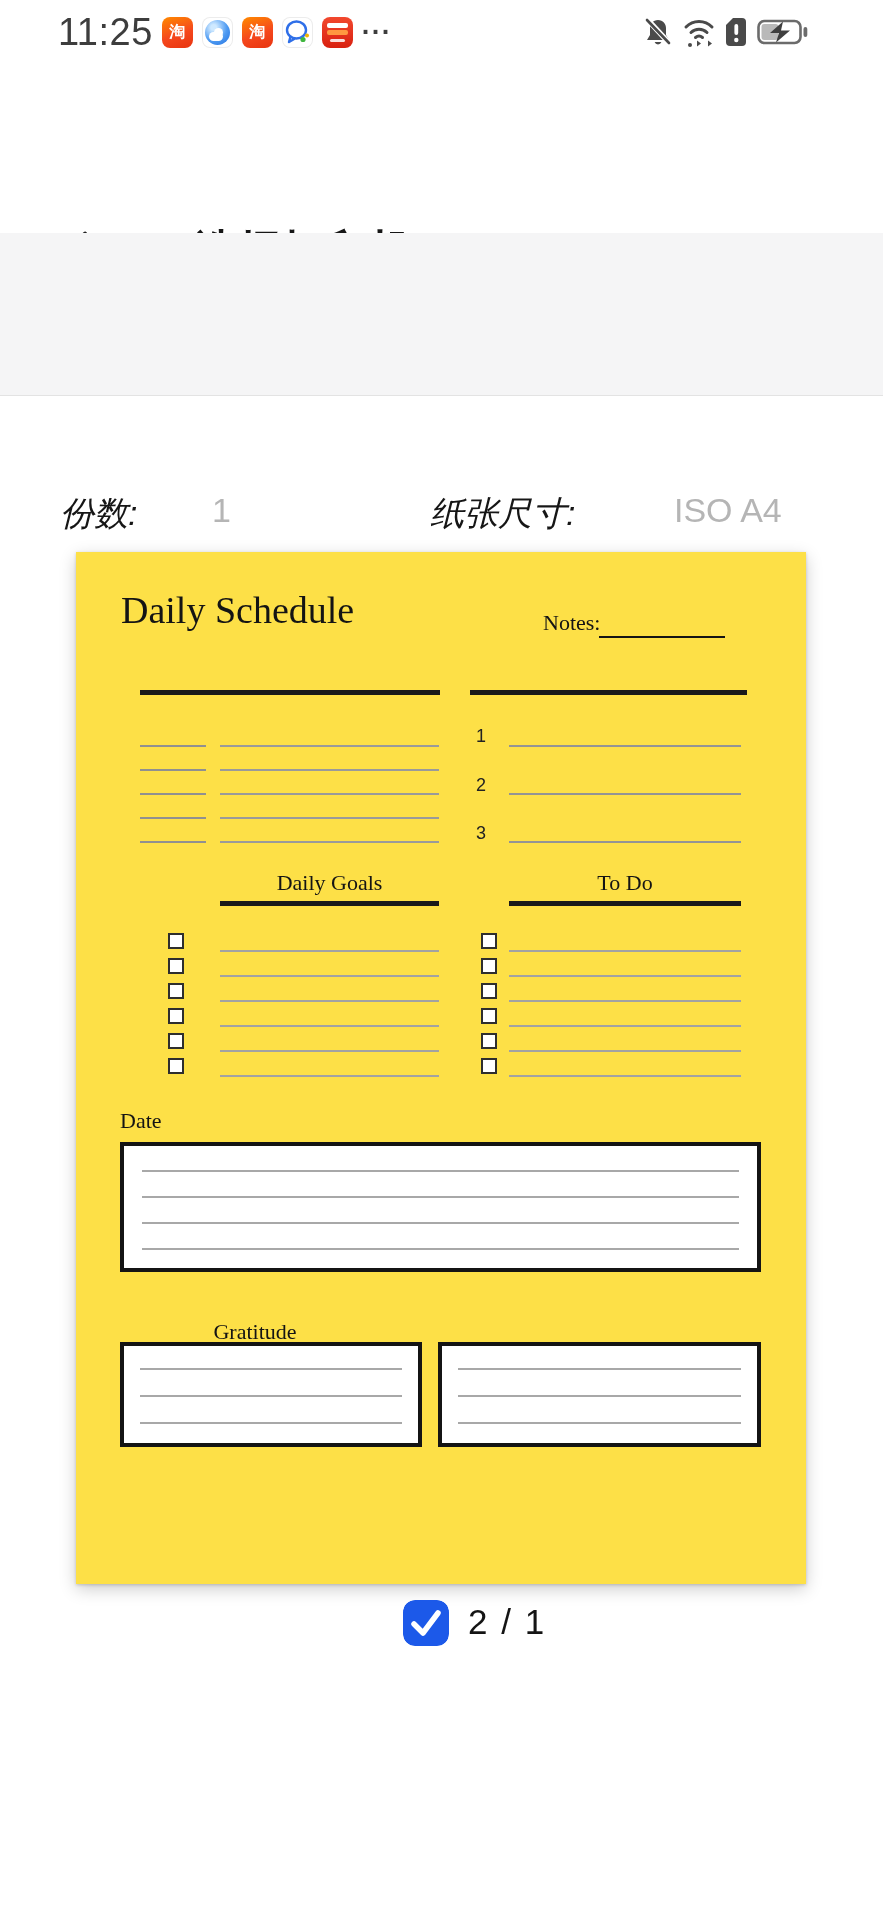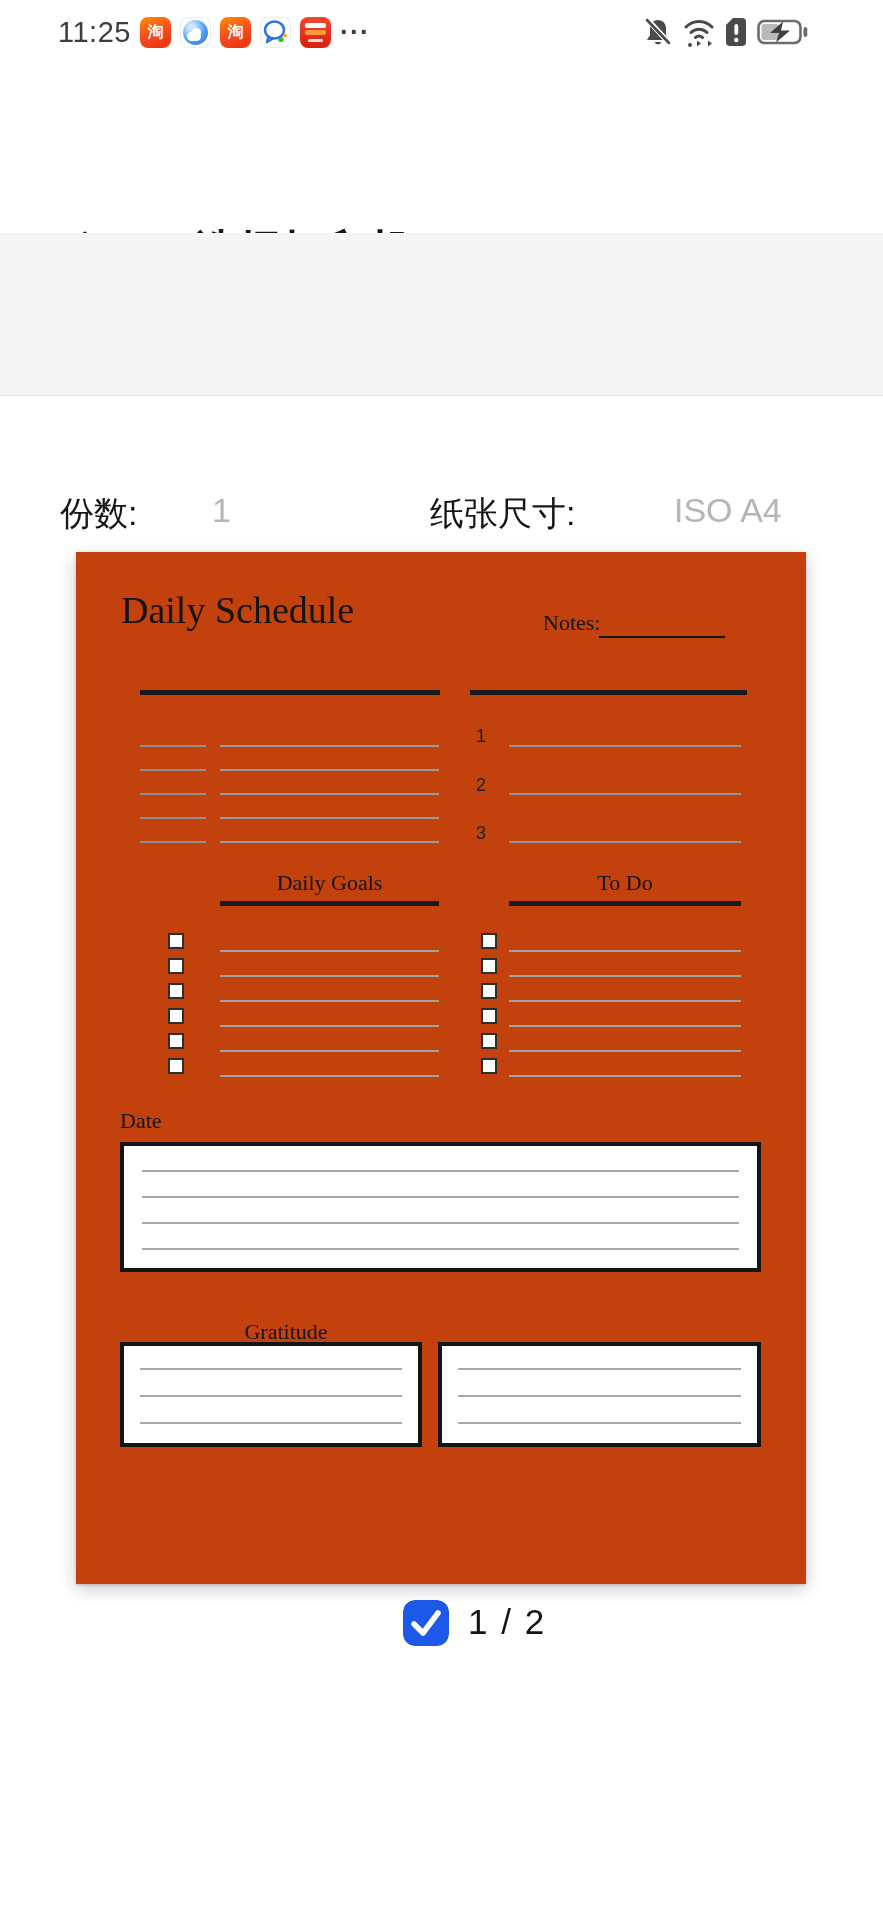--- a/index.html
+++ b/index.html
@@ -3,21 +3,21 @@
 <meta charset="utf-8">
 <style>
   * { margin:0; padding:0; box-sizing:border-box; }
   html,body { background:#ffffff; }
   body { font-family:"Liberation Sans", sans-serif; }
   .screen { position:relative; width:883px; height:1917px; background:#ffffff; overflow:hidden; margin:0 auto; }
 
   
   .status-bar { position:absolute; top:0; left:0; width:883px; height:56px;
     display:flex; align-items:center; padding:8px 75px 0 58px; }
-  .time { font-size:29px; color:#3d3d3d; letter-spacing:0.5px; }
+  .time { font-size:38px; color:#3d3d3d; letter-spacing:0.5px; }
   .app-icon { width:31px; height:31px; border-radius:8px; margin-left:9px; position:relative; overflow:hidden; flex:0 0 auto; }
   .icon-taobao { background:linear-gradient(160deg,#ff8a00 0%,#f5481d 55%,#e8340f 100%);
     display:flex; align-items:center; justify-content:center; color:#fff; font-size:16px; font-weight:700; }
   .icon-browser { background:#fff; box-shadow:inset 0 0 0 1px #ececec; }
   .icon-browser .orb { position:absolute; left:3px; top:3px; width:25px; height:25px; border-radius:50%;
     background:radial-gradient(circle at 35% 30%, #cfe9ff 12%, #4f9bf2 55%, #1f6fe0 100%); }
   .icon-browser .cloud { position:absolute; left:7px; top:15px; width:14px; height:9px; border-radius:8px; background:#ffffff; }
   .icon-browser .cloud2 { position:absolute; left:12px; top:11px; width:9px; height:9px; border-radius:50%; background:#ffffff; }
   .icon-chat { background:#fff; box-shadow:inset 0 0 0 1px #ececec; }
   .icon-news { background:linear-gradient(180deg,#f2482e,#d8200f); }
@@ -30,30 +30,30 @@
   
   .app-header { position:absolute; top:100px; left:0; width:883px; height:100px; }
   .back-btn { position:absolute; left:58px; top:124px; width:50px; height:50px; cursor:pointer; }
   .page-title { position:absolute; left:194px; top:122px; font-size:43px; font-weight:700; color:#161616; letter-spacing:1px; cursor:pointer; }
   .title-caret { position:absolute; left:431px; top:143px; width:0; height:0;
     border-left:14px solid transparent; border-right:14px solid transparent; border-top:17px solid #a6a6a6; }
 
   
   .settings-band { position:absolute; top:233px; left:0; width:883px; height:163px;
     background:#f5f5f6; border-bottom:1px solid #e3e3e3; }
-  .set-label { position:absolute; top:258px; font-size:34px; color:#161616; }
+  .set-label { position:absolute; top:258px; font-size:34px; color:#161616;font-style:italic; }
   .set-value { position:absolute; top:258px; font-size:34px; color:#b5b5b5; cursor:pointer; }
   .copies-label { left:60px; }
   .copies-value { left:212px; }
   .paper-label  { left:430px; }
   .paper-value  { left:674px; }
   .band-chevron { position:absolute; left:413px; top:330px; width:56px; height:32px; cursor:pointer; }
 
   
-  .paper { position:absolute; left:76px; top:552px; width:730px; height:1032px; background:#c2410c;
+  .paper { position:absolute; left:76px; top:552px; width:730px; height:1032px; background:#fde047;
     box-shadow:0 1px 3px rgba(0,0,0,.18), 0 5px 16px rgba(0,0,0,.20);
     font-family:"Liberation Serif", serif; color:#141414; }
   .paper * { position:absolute; }
   .doc-title { left:45px; top:36px; font-size:38px; }
   .date-label { left:467px; top:58px; font-size:22px; }
   .date-line { left:523px; top:84px; width:126px; height:0; border-top:2px solid #141414; }
   .sec-head { font-size:22px; text-align:center; }
   .appt-head { left:64px; top:101px; width:300px; }
   .prio-head { left:394px; top:101px; width:277px; }
   .rule { height:5px; background:#1a1a1a; }
@@ -70,21 +70,21 @@
   .todo-rule { left:433px; top:349px; width:232px; }
   .cb { width:16px; height:16px; border:2px solid #2e2e2e; background:#fff; }
   .cb-l { left:92px; } .cb-r { left:405px; }
   .cbln { height:0; border-top:2px solid #a2a2a2; }
   .cbln-l { left:144px; width:219px; } .cbln-r { left:433px; width:232px; }
   .notes-label { left:44px; top:556px; font-size:22px; }
   .frame { border:4px solid #141414; background:#fff; }
   .notes-box { left:44px; top:590px; width:641px; height:130px; }
   .frame .fl { position:absolute; height:0; border-top:2px solid #a8a8a8; }
   .notes-box .fl { left:18px; right:18px; }
-  .grat-label { left:59px; top:767px; width:302px; }
+  .grat-label { left:28px; top:767px; width:302px; }
   .refl-label { left:362px; top:767px; width:323px; }
   .grat-box { left:44px; top:790px; width:302px; height:105px; }
   .refl-box { left:362px; top:790px; width:323px; height:105px; }
   .grat-box .fl, .refl-box .fl { left:16px; right:16px; }
 
   
   .page-check { position:absolute; left:403px; top:1600px; width:46px; height:46px; border-radius:12px; cursor:pointer; }
   .page-label { position:absolute; left:468px; top:1602px; font-size:35px; color:#141414; letter-spacing:2px; }
 
   
@@ -245,21 +245,21 @@
       <div class="fl" style="top:22px"></div>
       <div class="fl" style="top:49px"></div>
       <div class="fl" style="top:76px"></div>
     </div>
   </div>
 
   <svg class="page-check" viewBox="0 0 46 46">
     <rect x="0" y="0" width="46" height="46" rx="12" fill="#1c59e9"></rect>
     <polyline points="11,24 20,33 35,13" fill="none" stroke="#ffffff" stroke-width="5.5" stroke-linecap="round" stroke-linejoin="round"></polyline>
   </svg>
-  <div class="page-label">1 / 2</div>
+  <div class="page-label">2 / 1</div>
 
   <div class="nav-bar">
     
     
     
   </div>
 
 </div>
 
 </body></html>

